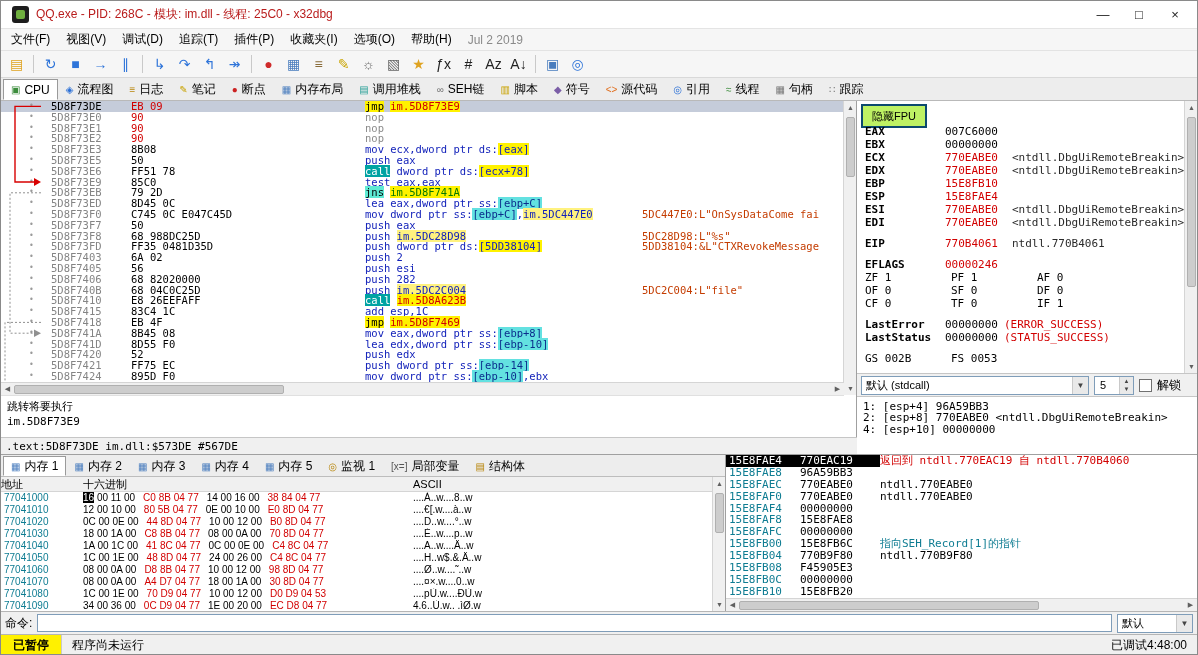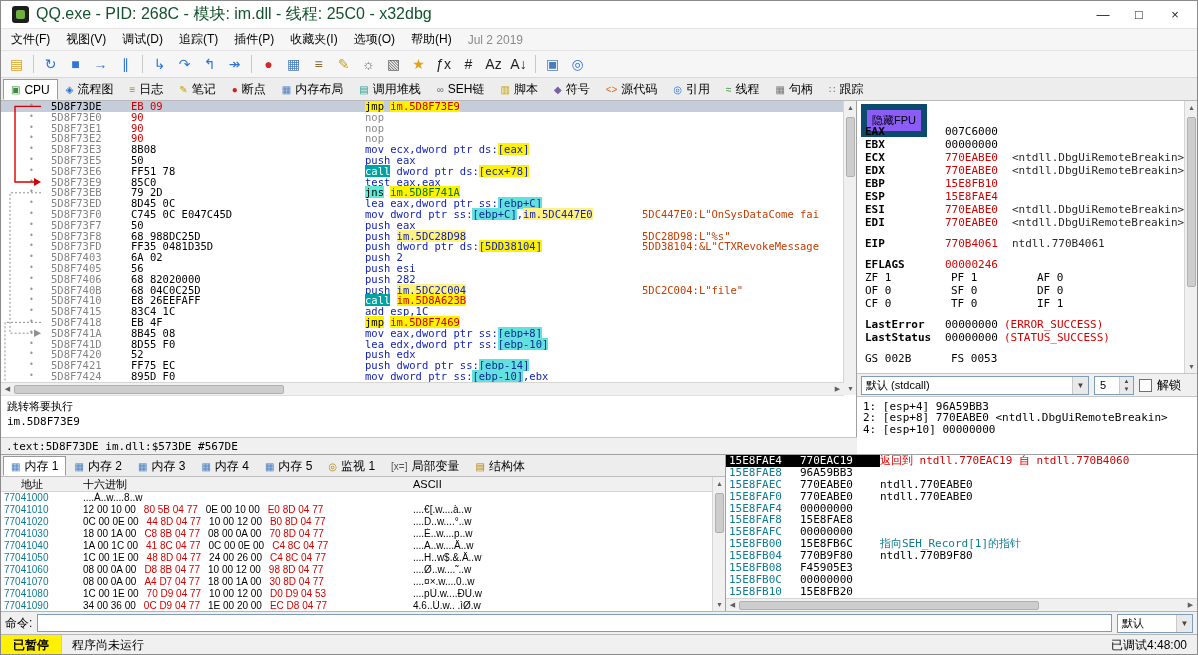--- a/index.html
+++ b/index.html
@@ -4,21 +4,21 @@
 <style>
 *{margin:0;padding:0;box-sizing:border-box}
 html,body{background:#9a9a9a}
 body{font-family:"Liberation Sans",sans-serif}
 .win{position:relative;width:1198px;height:655px;background:#F0F0F0;border:1px solid #8a8a8a;overflow:hidden}
 
 
 .titlebar{height:28px;background:#FFFFFF;display:flex;align-items:center;padding:0 4px;border-bottom:1px solid #E4E4E4}
 .app-icon{width:17px;height:17px;margin:0 7px;background:#1d1d1d;border-radius:3px;position:relative;flex:none}
 .app-icon:after{content:"";position:absolute;inset:4px;background:#6FAF3F;border-radius:2px}
-.title{font-size:16px;color:#14532d}
+.title{font-size:12px;color:#b91c1c}
 .win-btns{margin-left:auto;display:flex}
 .win-btn{width:36px;height:24px;display:flex;align-items:center;justify-content:center;font-size:13px;color:#222}
 
 
 .menubar{height:22px;background:#F6F6F6;display:flex;align-items:center;font-size:12px;border-bottom:1px solid #E3E3E3;padding-left:2px}
 .menu-item{padding:2px 8px;color:#000}
 .build-date{color:#8a8a8a;margin-left:8px}
 
 
 .toolbar{height:27px;background:#F6F6F6;display:flex;align-items:center;padding:0 3px;border-bottom:1px solid #D9D9D9}
@@ -63,21 +63,21 @@
 .sb-btn{width:13px;height:13px;display:flex;align-items:center;justify-content:center;font-size:7px;color:#606060;flex:none}
 .sb-thumb-h{height:9px;background:#CDCDCD;border:1px solid #B0B0B0;border-radius:2px}
 .sb-thumb-v{position:absolute;left:2px;width:9px;background:#CDCDCD;border:1px solid #B0B0B0;border-radius:2px}
 
 
 .info-box{position:absolute;left:0;top:294px;width:843px;height:42px;background:#FFF;font-family:"DejaVu Sans Mono",monospace;font-size:11px;line-height:15px;padding:3px 6px;border-top:1px solid #E0E0E0}
 .status-strip{position:absolute;left:0;top:336px;width:856px;height:17px;background:#F0F0F0;border-top:1px solid #C6C6C6;font-family:"DejaVu Sans Mono",monospace;font-size:11px;display:flex;align-items:center;padding-left:5px;color:#000}
 
 
 .reg-pane{flex:1;position:relative;background:#FFF}
-.fpu-btn{position:absolute;left:4px;top:3px;width:66px;height:33px;border:6px solid #0c4a6e;background:#8b5cf6;font-size:11px;display:flex;align-items:center;justify-content:center;color:#000}
+.fpu-btn{position:absolute;left:4px;top:3px;width:66px;height:24px;border:2px solid #0c4a6e;background:#bef264;font-size:11px;display:flex;align-items:center;justify-content:center;color:#000}
 #reg-lines{position:absolute;left:8px;top:24px;right:16px;font-family:"DejaVu Sans Mono",monospace;font-size:11px}
 .reg-line{height:13px;display:flex;white-space:pre;align-items:center}
 .reg-gap{height:8px}
 .reg-name{width:80px;font-weight:bold;color:#000;flex:none}
 .reg-value{color:#000}
 .reg-value.changed,.reg-extra{color:#D20000}
 .reg-extra{margin-left:6px}
 .reg-comment{margin-left:14px;color:#2a2a2a}
 .flag-pair{width:86px;flex:none;color:#000}
 .reg-vscroll{position:absolute;right:0;top:0;width:13px;height:272px;background:#F0F0F0;border-left:1px solid #D5D5D5}
@@ -99,21 +99,21 @@
 .arg-line{white-space:pre;color:#000}
 
 
 .bottom{display:flex;height:157px;border-top:1px solid #A0A0A0}
 .dump-pane{width:725px;position:relative;background:#FFF;border-right:1px solid #A0A0A0;flex:none}
 .btabs{height:22px;background:#EDEDED;border-bottom:1px solid #BDBDBD;display:flex;align-items:flex-end;padding-left:2px}
 .btab{height:20px;padding:0 7px;font-size:12px;display:flex;align-items:center;gap:4px;border:1px solid transparent;white-space:nowrap}
 .btab.active{background:#FFF;border:1px solid #9a9a9a;border-bottom-color:#FFF}
 .btab-icon{font-size:10px}
 .dump-header{height:15px;background:#F0F0F0;border-bottom:1px solid #D5D5D5;font-size:11px;display:flex;align-items:center;color:#000}
-.dh-addr{width:82px;padding-left:20px;flex:none}
+.dh-addr{width:82px;padding-left:0;flex:none}
 .dh-hex{width:330px;flex:none}
 .dh-ascii{flex:1}
 #dump-rows{font-family:Liberation Sans, sans-serif;font-size:10px;line-height:12px}
 .dump-row{display:flex;height:12px;white-space:pre}
 .d-addr{width:82px;padding-left:3px;color:#0E7C92;flex:none}
 .d-hex{width:330px;flex:none;display:flex}
 .d-group{margin-right:8px;color:#000}
 .d-group.red{color:#D20000}
 .d-ascii{flex:1;color:#000;overflow:hidden}
 .d-sel{background:#000;color:#FFF}
@@ -447,21 +447,21 @@
             <span class="btab-icon" style="color: rgb(184, 134, 11);">▤</span>
             <span>结构体</span>
           </div>
         </div>
       <div class="dump-header">
         <span class="dh-addr">地址</span>
         <span class="dh-hex">十六进制</span>
         <span class="dh-ascii">ASCII</span>
       </div>
       <div id="dump-rows">
-          <div class="dump-row"><span class="d-addr">77041000</span><span class="d-ascii">....À..w....8..w</span></div>
+          <div class="dump-row"><span class="d-addr">77041000</span><span class="d-hex"><span class="d-group"><span class="d-sel">16</span> 00 11 00</span><span class="d-group red">C0 8B 04 77</span><span class="d-group">14 00 16 00</span><span class="d-group red">38 84 04 77</span></span><span class="d-ascii">....À..w....8..w</span></div>
           <div class="dump-row"><span class="d-addr">77041010</span><span class="d-hex"><span class="d-group">12 00 10 00</span><span class="d-group red">80 5B 04 77</span><span class="d-group">0E 00 10 00</span><span class="d-group red">E0 8D 04 77</span></span><span class="d-ascii">....€[.w....à..w</span></div>
           <div class="dump-row"><span class="d-addr">77041020</span><span class="d-hex"><span class="d-group">0C 00 0E 00</span><span class="d-group red">44 8D 04 77</span><span class="d-group">10 00 12 00</span><span class="d-group red">B0 8D 04 77</span></span><span class="d-ascii">....D..w....°..w</span></div>
           <div class="dump-row"><span class="d-addr">77041030</span><span class="d-hex"><span class="d-group">18 00 1A 00</span><span class="d-group red">C8 8B 04 77</span><span class="d-group">08 00 0A 00</span><span class="d-group red">70 8D 04 77</span></span><span class="d-ascii">....È..w....p..w</span></div>
           <div class="dump-row"><span class="d-addr">77041040</span><span class="d-hex"><span class="d-group">1A 00 1C 00</span><span class="d-group red">41 8C 04 77</span><span class="d-group">0C 00 0E 00</span><span class="d-group red">C4 8C 04 77</span></span><span class="d-ascii">....A..w....Ä..w</span></div>
           <div class="dump-row"><span class="d-addr">77041050</span><span class="d-hex"><span class="d-group">1C 00 1E 00</span><span class="d-group red">48 8D 04 77</span><span class="d-group">24 00 26 00</span><span class="d-group red">C4 8C 04 77</span></span><span class="d-ascii">....H..w$.&amp;.Ä..w</span></div>
           <div class="dump-row"><span class="d-addr">77041060</span><span class="d-hex"><span class="d-group">08 00 0A 00</span><span class="d-group red">D8 8B 04 77</span><span class="d-group">10 00 12 00</span><span class="d-group red">98 8D 04 77</span></span><span class="d-ascii">....Ø..w....˜..w</span></div>
           <div class="dump-row"><span class="d-addr">77041070</span><span class="d-hex"><span class="d-group">08 00 0A 00</span><span class="d-group red">A4 D7 04 77</span><span class="d-group">18 00 1A 00</span><span class="d-group red">30 8D 04 77</span></span><span class="d-ascii">....¤×.w....0..w</span></div>
           <div class="dump-row"><span class="d-addr">77041080</span><span class="d-hex"><span class="d-group">1C 00 1E 00</span><span class="d-group red">70 D9 04 77</span><span class="d-group">10 00 12 00</span><span class="d-group red">D0 D9 04 53</span></span><span class="d-ascii">....pÙ.w....ÐÙ.w</span></div>
           <div class="dump-row"><span class="d-addr">77041090</span><span class="d-hex"><span class="d-group">34 00 36 00</span><span class="d-group red">0C D9 04 77</span><span class="d-group">1E 00 20 00</span><span class="d-group red">EC D8 04 77</span></span><span class="d-ascii">4.6..Ù.w.. .ìØ.w</span></div>
         </div>

